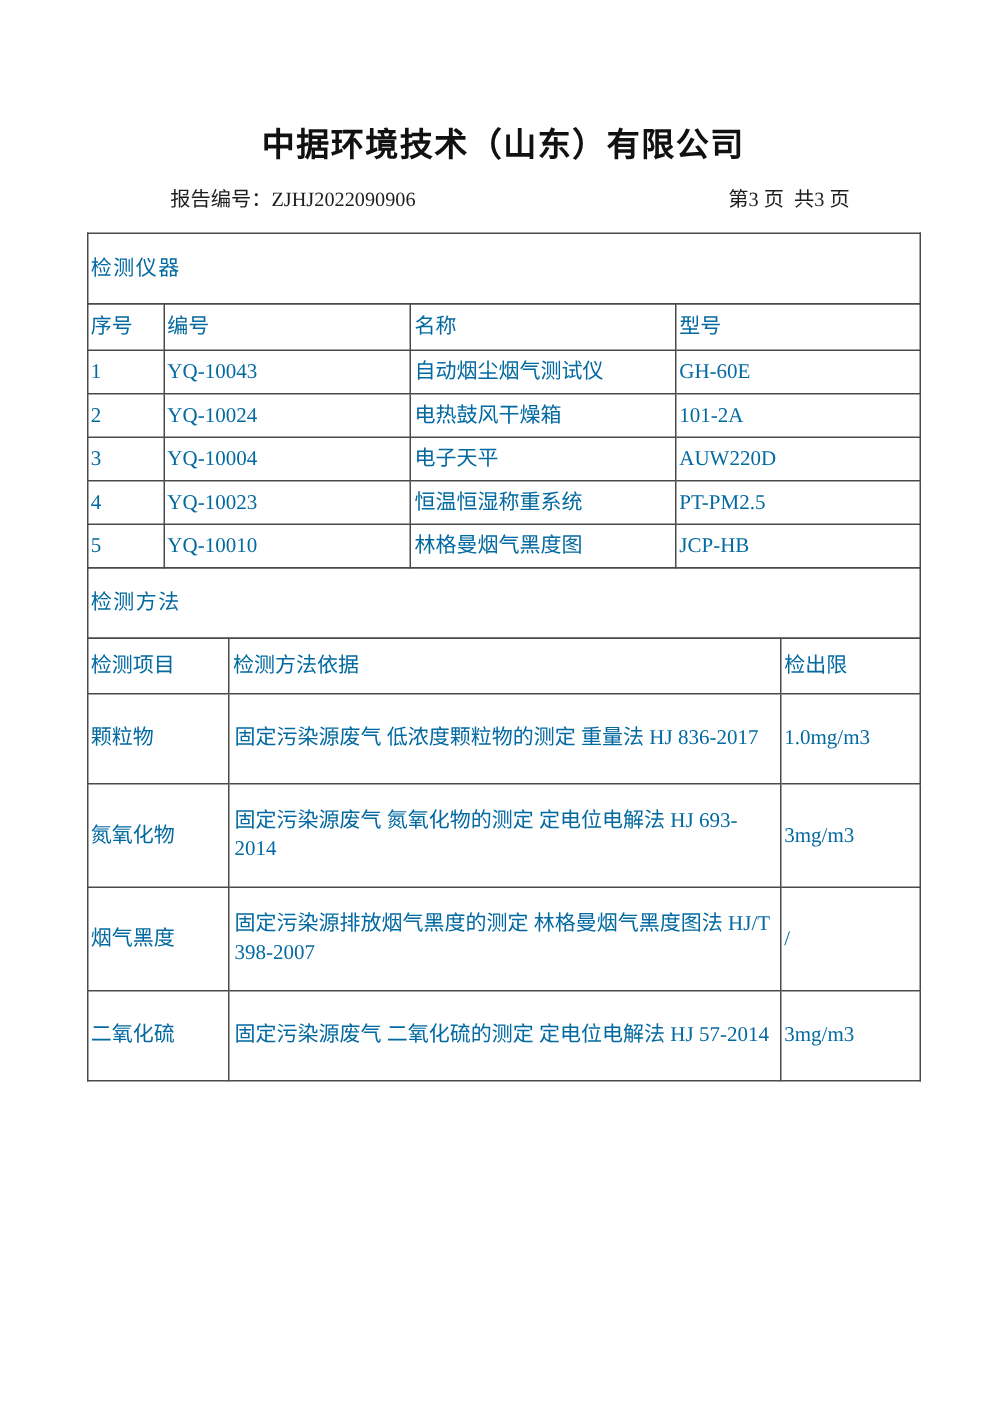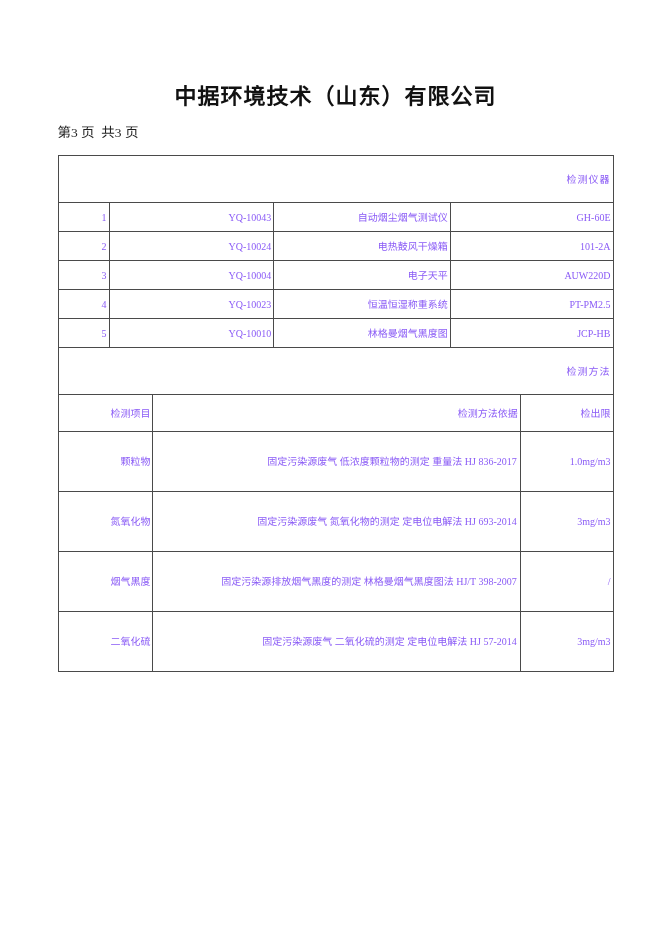--- a/index.html
+++ b/index.html
@@ -52,26 +52,26 @@
     margin: 13px auto 0 auto;
   }
   table.tbl {
     width: 100%;
     border-collapse: collapse;
     table-layout: fixed;
   }
   table.tbl + table.tbl { margin-top: -1px; }
   .tbl td, .tbl th {
     border: 1px solid #4a4a4a;
-    text-align: right;
+    text-align: left;
     vertical-align: middle;
     font-weight: normal;
-    font-size: 10px;
+    font-size: 14px;
     line-height: 19px;
-    color: #8b5cf6;
+    color: #0369a1;
     padding: 2px;
     overflow: hidden;
   }
   .section-title-cell {
     height: 42px;
     font-weight: bold;
     font-size: 15.5px;
     letter-spacing: 1px;
     color: #111;
   }
@@ -89,20 +89,21 @@
 </style>
 </head>
 <body>
 
 <div class="page">
 
   <div class="company-title">中据环境技术（山东）有限公司</div>
 
 
   <div class="meta-row">
+    <div class="report-no"><span>报告编号：</span><span>ZJHJ2022090906</span></div>
     <div class="page-info">第3 页  共3 页</div>
   </div>
 
   <div class="report-table">
 
     <table class="tbl">
       <tbody>
           <tr>
         <td class="section-title-cell">检测仪器</td>
       </tr>
@@ -110,20 +111,26 @@
       </table>
 
     <table class="tbl">
       <colgroup>
         <col style="width:9.2%">
           <col style="width:29.7%">
           <col style="width:31.8%">
           <col style="width:29.3%">
       </colgroup>
       <tbody>
+          <tr class="inst-header">
+        <th>序号</th>
+        <th>编号</th>
+        <th>名称</th>
+        <th>型号</th>
+      </tr>
       <tr class="inst-row">
         <td>1</td>
         <td>YQ-10043</td>
         <td>自动烟尘烟气测试仪</td>
         <td>GH-60E</td>
       </tr>
       <tr class="inst-row">
         <td>2</td>
         <td>YQ-10024</td>
         <td>电热鼓风干燥箱</td>

